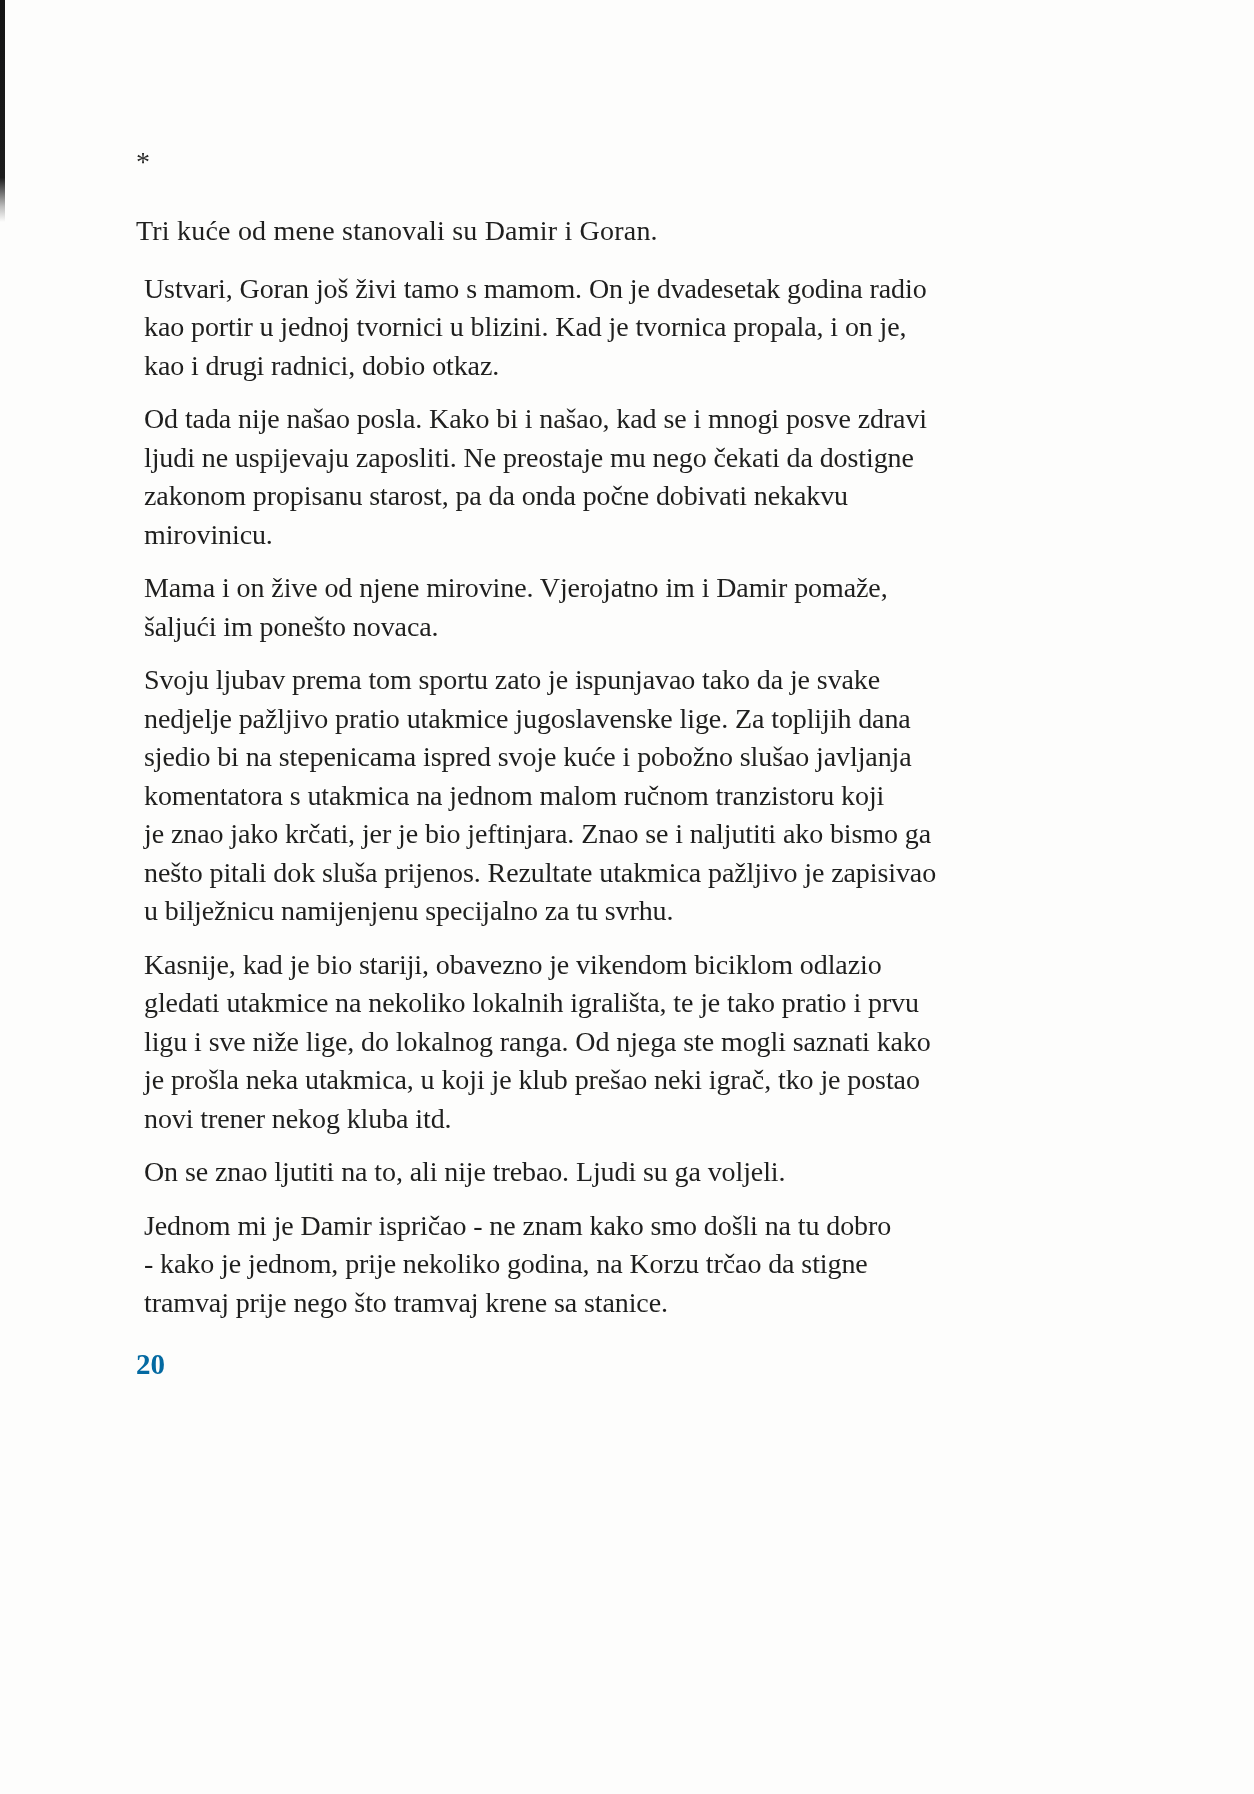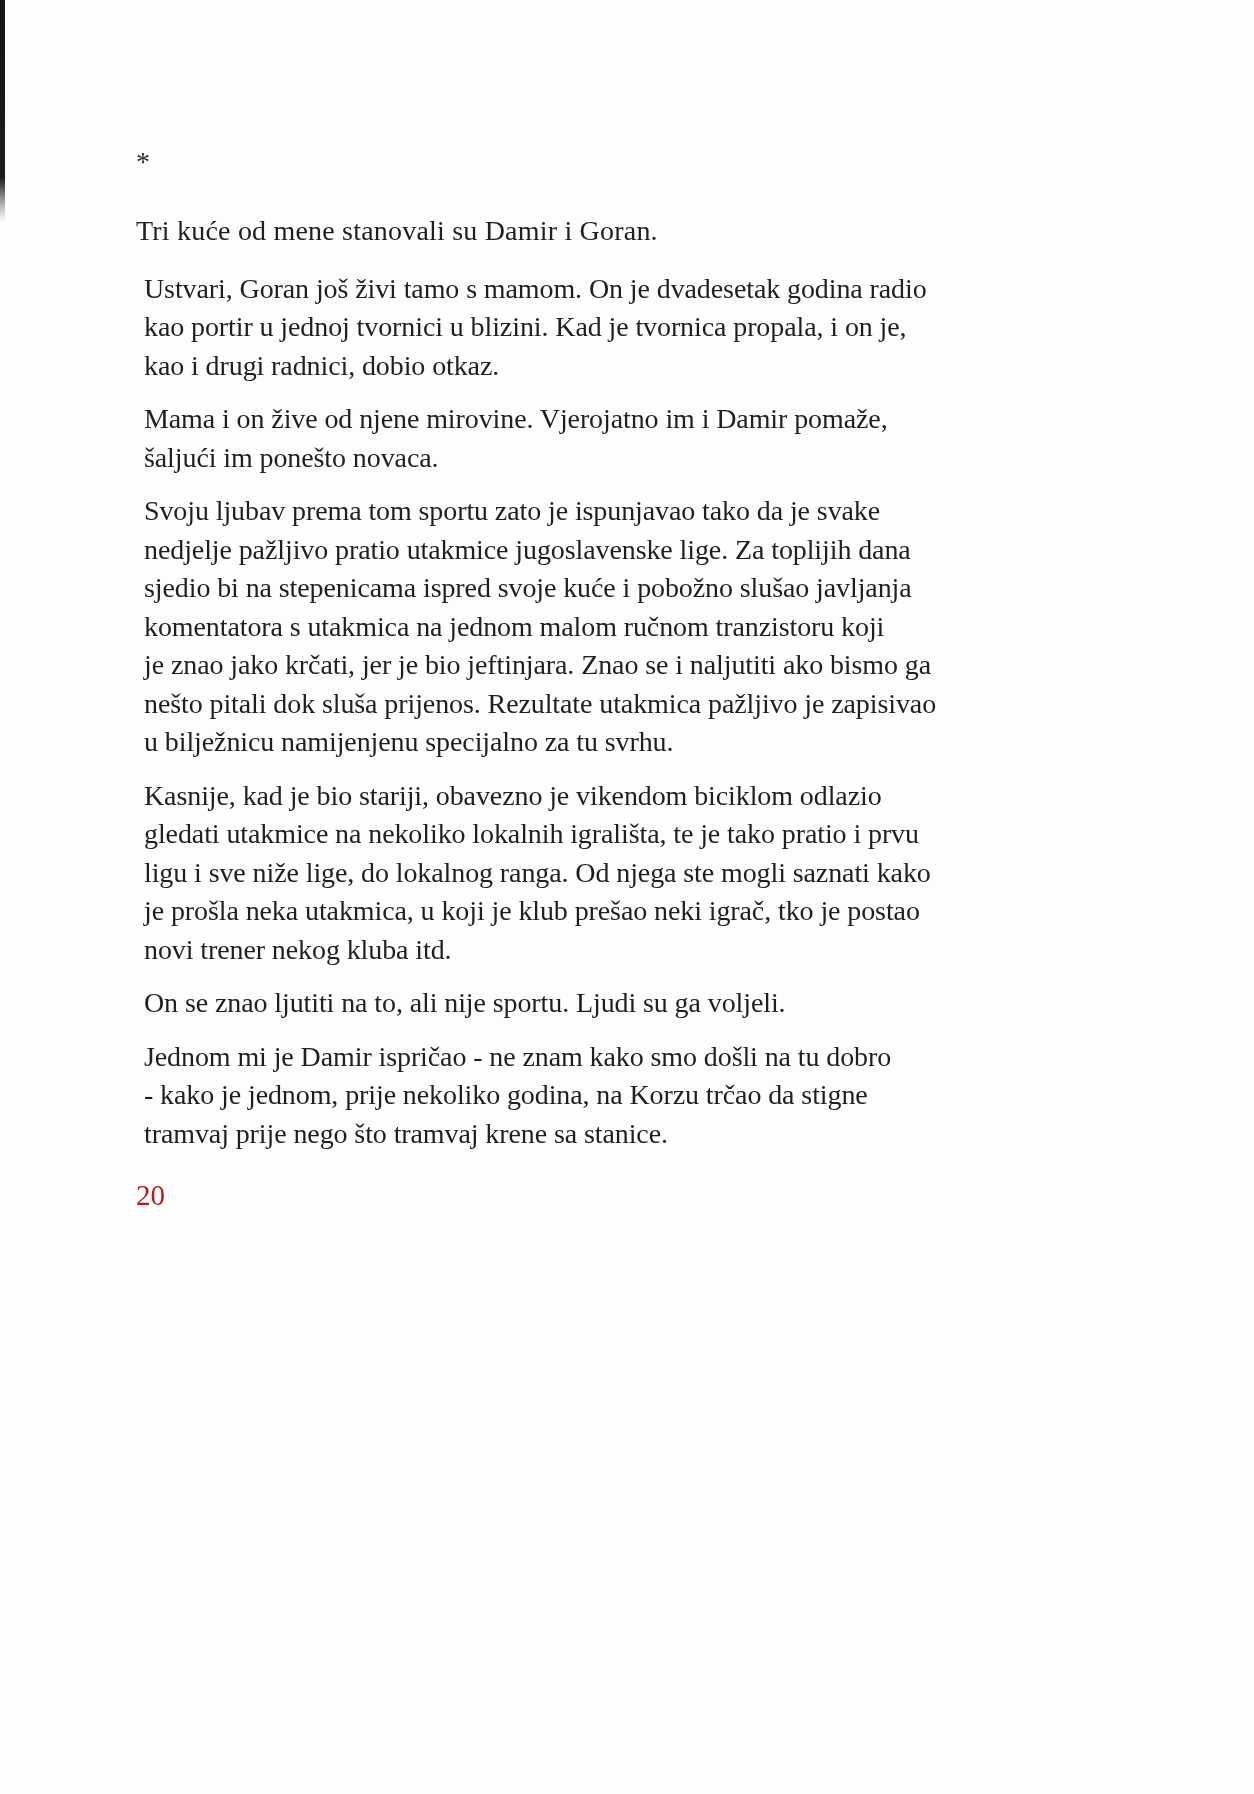--- a/index.html
+++ b/index.html
@@ -49,47 +49,52 @@
     margin: 0 0 15px 8px;
     font-size: 28px;
     line-height: 38.5px;
     letter-spacing: -0.1px;
     white-space: pre-line;
   }
   .pagenum {
     margin-top: 25px;
     font-size: 29px;
     line-height: 34px;
-    color: #b91c1c;
+    color: #0369a1;
+    font-weight: bold;
   }
 </style>
 </head>
 <body>
 
 <div class="page">
   <div class="scan-artifact"></div>
   <div class="content">
     <div class="marker">*</div>
     <p class="intro">Tri kuće od mene stanovali su Damir i Goran.</p>
     <p class="para">Ustvari, Goran još živi tamo s mamom. On je dvadesetak godina radio
 kao portir u jednoj tvornici u blizini. Kad je tvornica propala, i on je,
 kao i drugi radnici, dobio otkaz.</p>
+    <p class="para">Od tada nije našao posla. Kako bi i našao, kad se i mnogi posve zdravi
+ljudi ne uspijevaju zaposliti. Ne preostaje mu nego čekati da dostigne
+zakonom propisanu starost, pa da onda počne dobivati nekakvu
+mirovinicu.</p>
     <p class="para">Mama i on žive od njene mirovine. Vjerojatno im i Damir pomaže,
 šaljući im ponešto novaca.</p>
     <p class="para">Svoju ljubav prema tom sportu zato je ispunjavao tako da je svake
 nedjelje pažljivo pratio utakmice jugoslavenske lige. Za toplijih dana
 sjedio bi na stepenicama ispred svoje kuće i pobožno slušao javljanja
 komentatora s utakmica na jednom malom ručnom tranzistoru koji
 je znao jako krčati, jer je bio jeftinjara. Znao se i naljutiti ako bismo ga
 nešto pitali dok sluša prijenos. Rezultate utakmica pažljivo je zapisivao
 u bilježnicu namijenjenu specijalno za tu svrhu.</p>
     <p class="para">Kasnije, kad je bio stariji, obavezno je vikendom biciklom odlazio
 gledati utakmice na nekoliko lokalnih igrališta, te je tako pratio i prvu
 ligu i sve niže lige, do lokalnog ranga. Od njega ste mogli saznati kako
 je prošla neka utakmica, u koji je klub prešao neki igrač, tko je postao
 novi trener nekog kluba itd.</p>
-    <p class="para">On se znao ljutiti na to, ali nije sportu. Ljudi su ga voljeli.</p>
+    <p class="para">On se znao ljutiti na to, ali nije trebao. Ljudi su ga voljeli.</p>
     <p class="para">Jednom mi je Damir ispričao - ne znam kako smo došli na tu dobro
 - kako je jednom, prije nekoliko godina, na Korzu trčao da stigne
 tramvaj prije nego što tramvaj krene sa stanice.</p>
     <div class="pagenum">20</div>
   </div>
 </div>
 
 </body></html>

